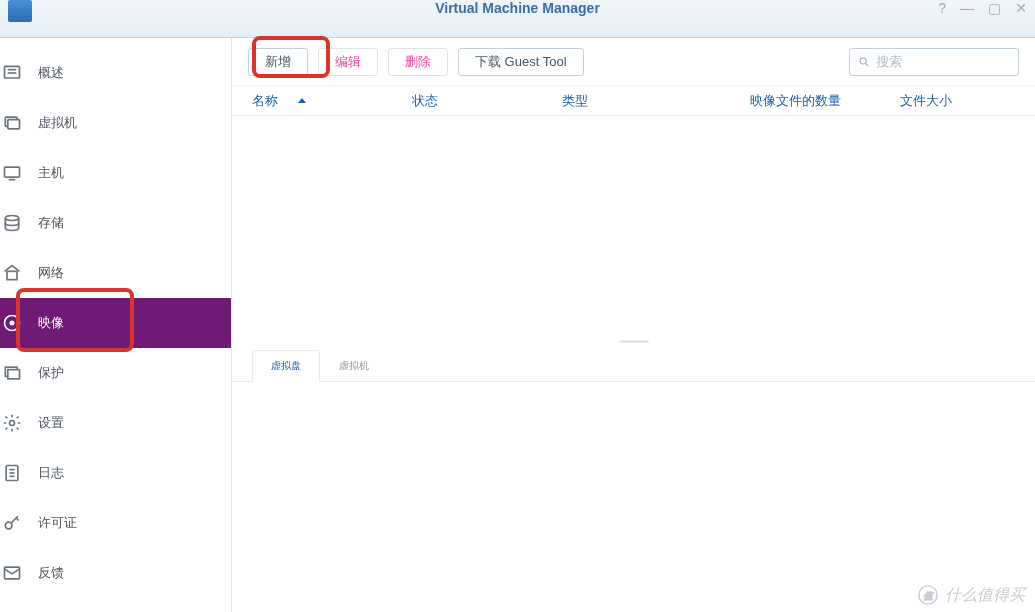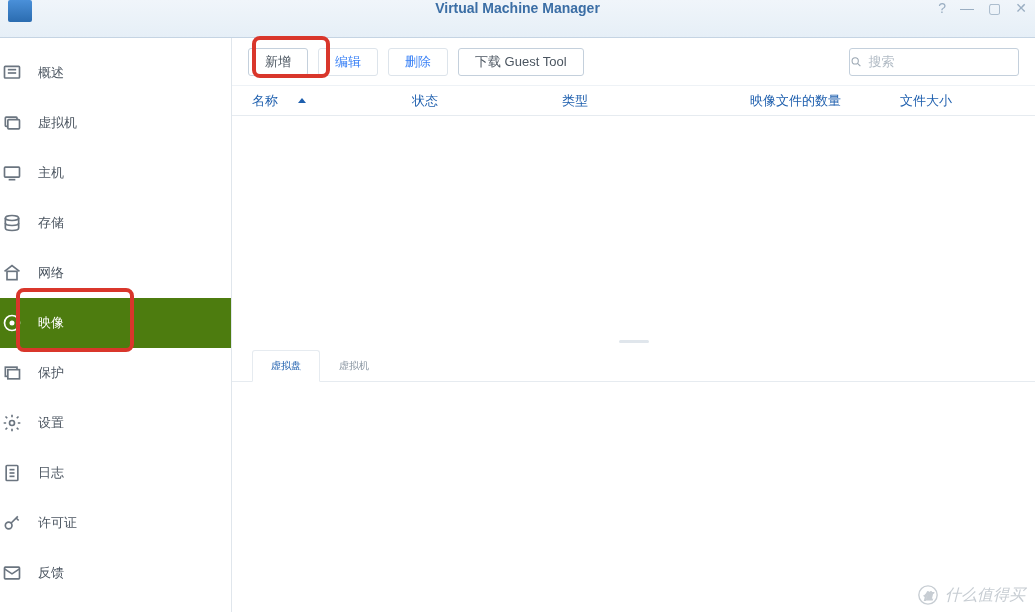--- a/index.html
+++ b/index.html
@@ -56,21 +56,21 @@
   padding-top: 10px;
 }
 .side-item {
   display: flex;
   align-items: center;
   height: 50px;
   color: #4b5560;
   cursor: pointer;
 }
 .side-item.active {
-  background: #4d7c0f;
+  background: #701a75;
   color: #fff;
 }
 .side-item .icon {
   width: 24px; height: 24px;
   display: inline-flex;
   align-items: center;
   justify-content: center;
   margin-right: 14px;
 }
 .side-item .icon svg { width: 20px; height: 20px; }
@@ -97,29 +97,29 @@
 .btn {
   height: 28px;
   padding: 0 16px;
   background: #fff;
   border: 1px solid #c4d0dc;
   border-radius: 3px;
   color: #4b5560;
   cursor: pointer;
   font-size: 13px;
 }
-.btn.disabled { color: #3b82f6; border-color: #dde4eb; cursor: default; }
+.btn.disabled { color: #ec4899; border-color: #dde4eb; cursor: default; }
 .search-wrap {
   margin-left: auto;
   display: flex;
   align-items: center;
   border: 1px solid #c4d0dc;
   border-radius: 3px;
   height: 28px;
-  padding: 0 0;
+  padding: 0 8px;
   width: 170px;
 }
 .search-wrap svg { width: 14px; height: 14px; margin-right: 6px; }
 .search-wrap input {
   border: none; outline: none;
   font-size: 13px;
   color: #4b5560;
   width: 100%;
 }
 .search-wrap input::placeholder { color: #b0bac4; }

